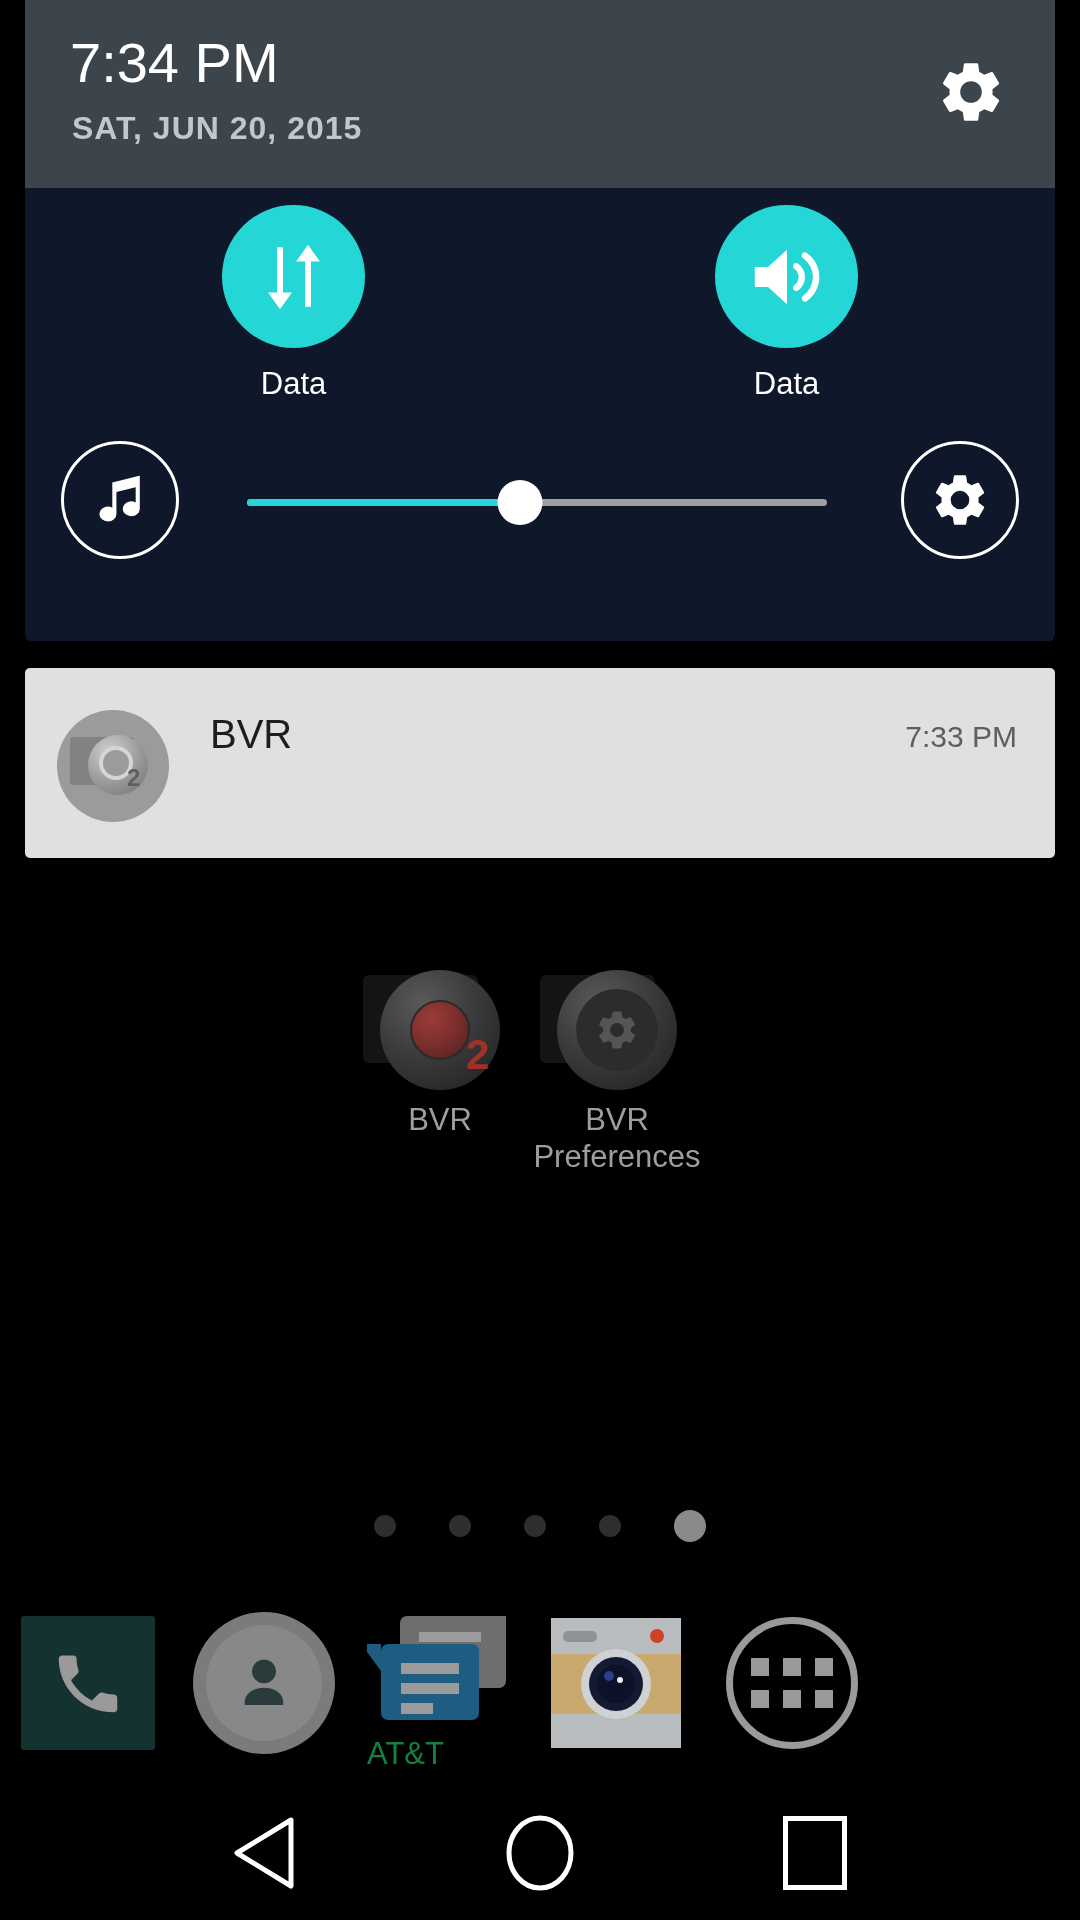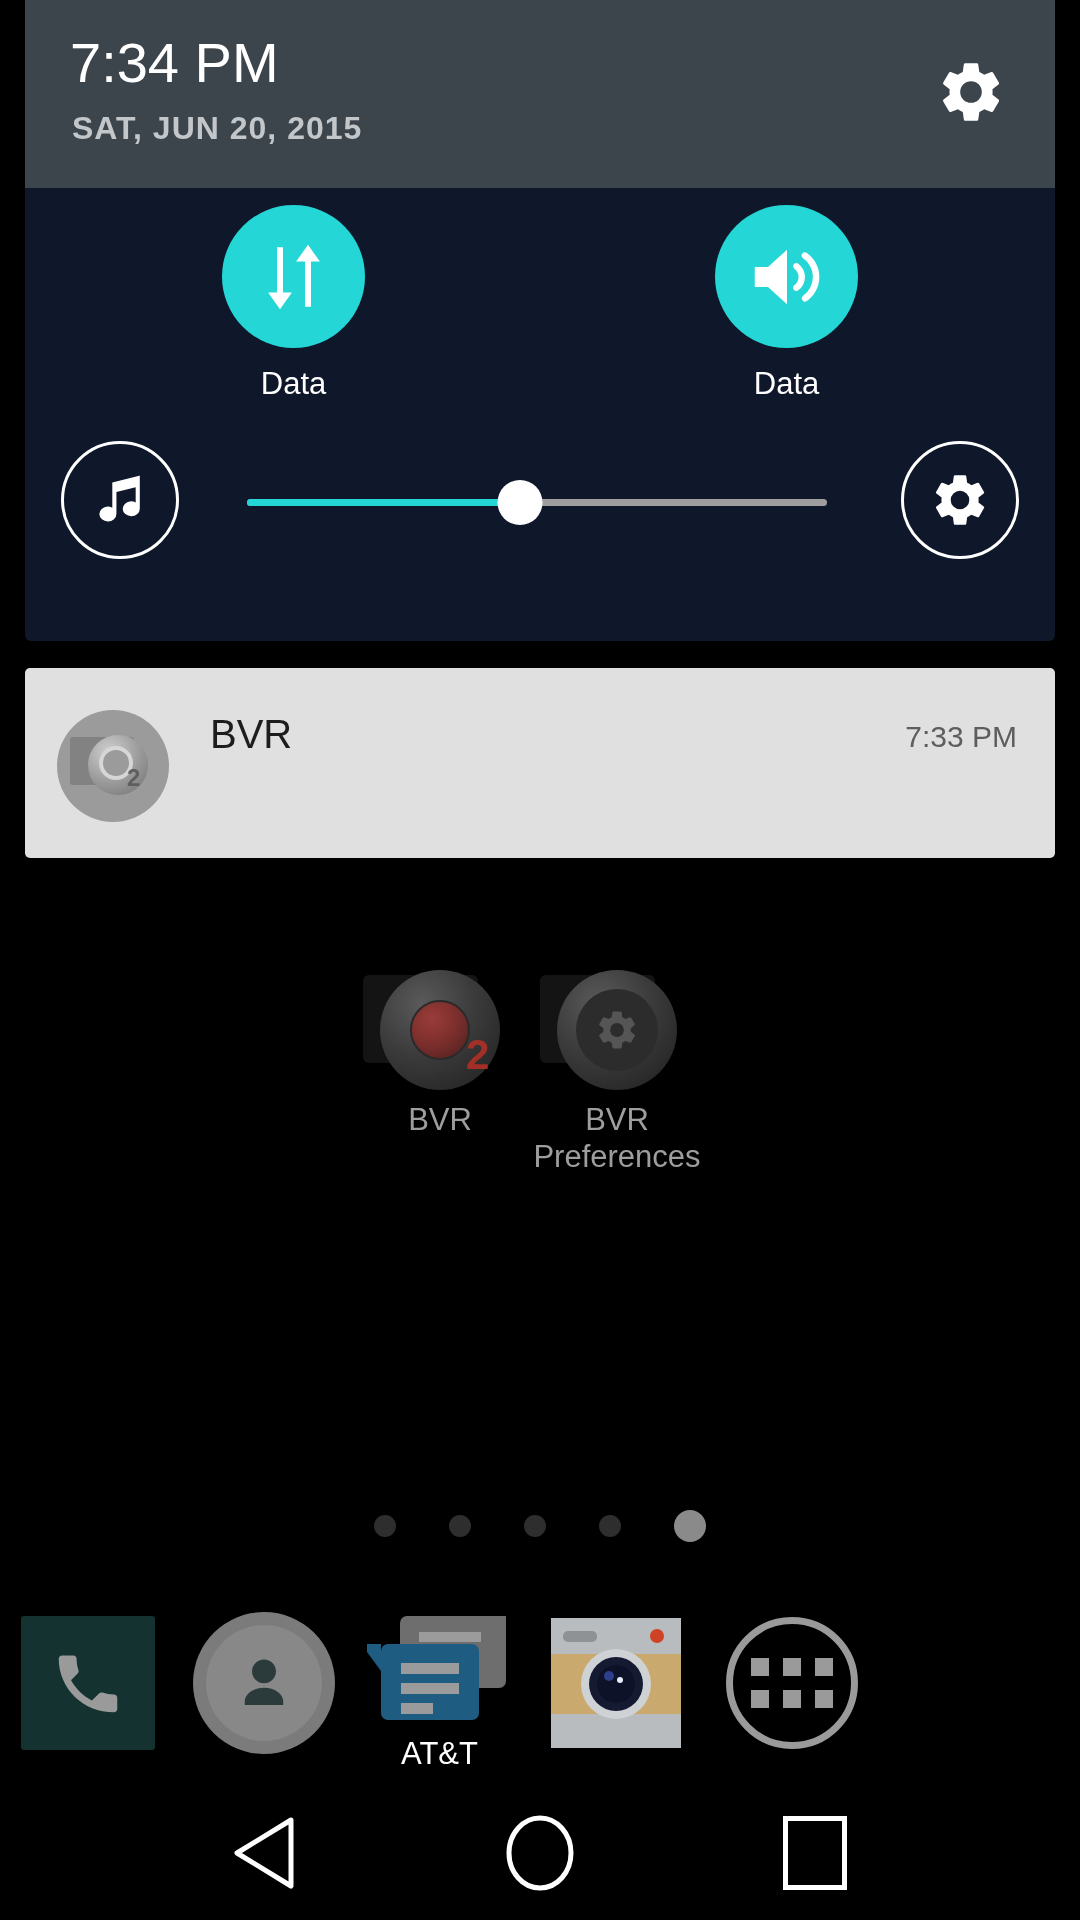--- a/index.html
+++ b/index.html
@@ -172,22 +172,22 @@
   #contacts-icon{
     width:142px; height:142px; border-radius:50%; background:#7b7b7b;
     display:flex; align-items:center; justify-content:center;
   }
   #contacts-inner{
     width:116px; height:116px; border-radius:50%; background:#888888;
     display:flex; align-items:center; justify-content:center;
   }
   #msg-wrap{ position:relative; width:145px; height:150px; }
   #msg-label{
-    position:absolute; left:0; bottom:-14px; width:145px; text-align:center;
-    font-size:31px; color:#ffffff;
+    position:absolute; left:0; bottom:-14px; width:145px; 
+    font-size:31px; color:#15803d;
   }
   #camera-icon{ width:130px; height:130px; }
   #drawer-icon{
     width:132px; height:132px; border-radius:50%; border:7px solid #9a9a9a;
     display:flex; align-items:center; justify-content:center;
   }
   #drawer-grid{
     display:grid; grid-template-columns:repeat(3,18px);
     grid-template-rows:repeat(2,18px); gap:14px;
   }

